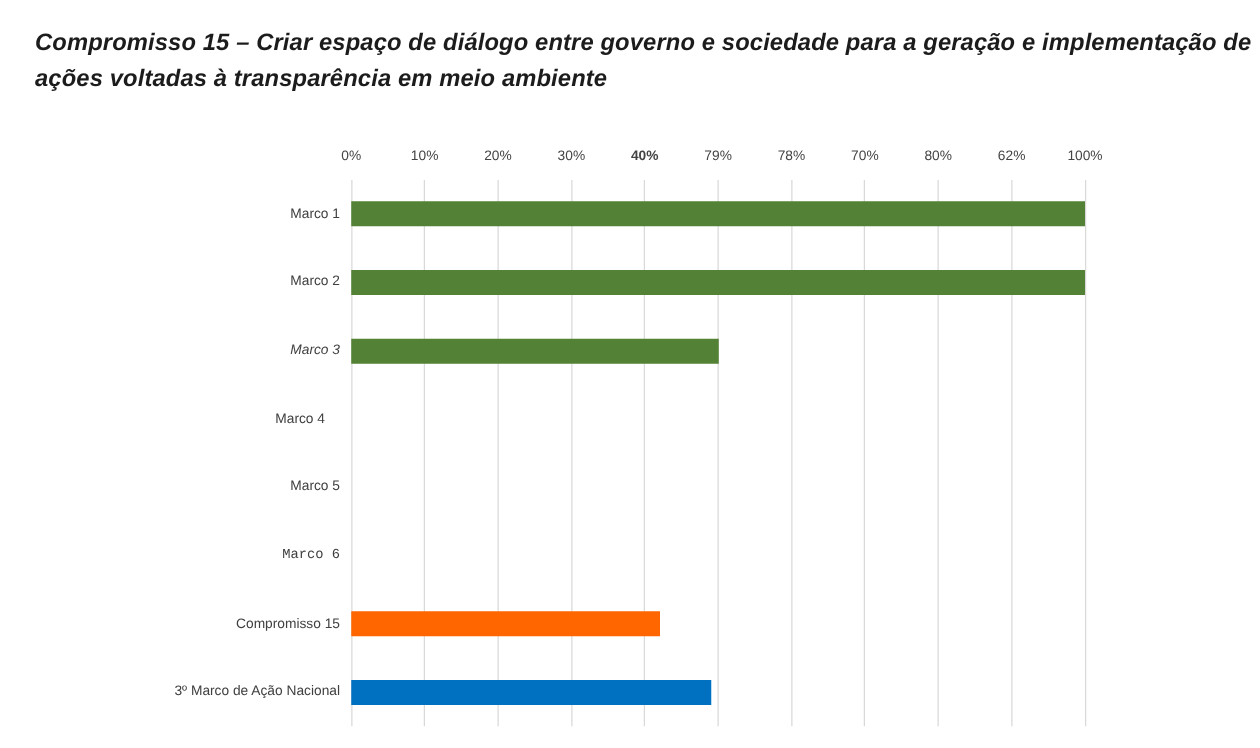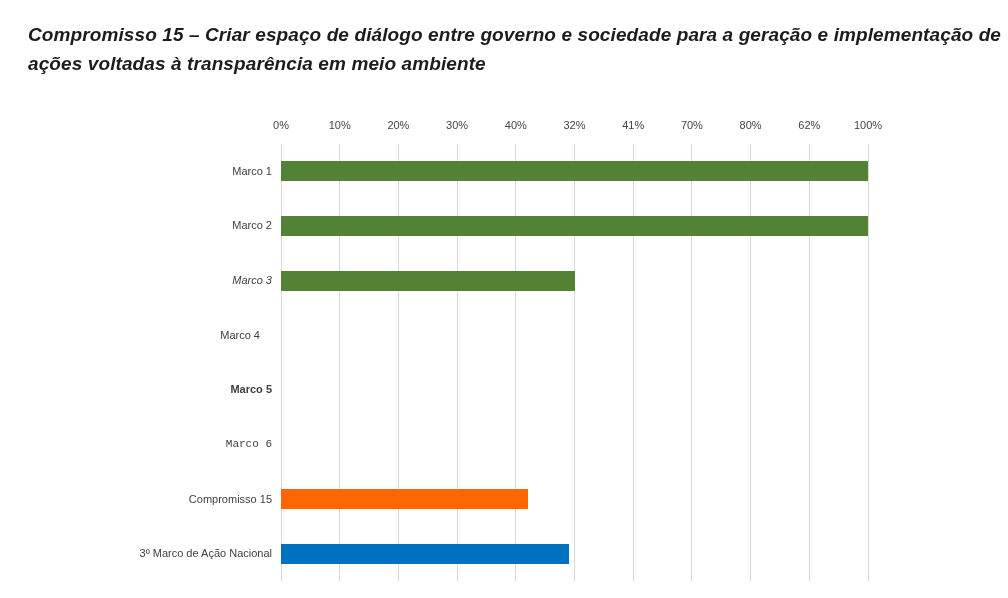--- a/index.html
+++ b/index.html
@@ -61,41 +61,41 @@
     <div id="plot-area">
         <div class="gridline" style="left: 280.5px; top: 144px; height: 437px; background: rgb(217, 217, 217);"></div>
         <span class="x-tick-label" style="left: 281px; top: 119px; color: rgb(68, 68, 68);">0%</span>
         <div class="gridline" style="left: 339.2px; top: 144px; height: 437px; background: rgb(217, 217, 217);"></div>
         <span class="x-tick-label" style="left: 339.7px; top: 119px; color: rgb(68, 68, 68);">10%</span>
         <div class="gridline" style="left: 397.9px; top: 144px; height: 437px; background: rgb(217, 217, 217);"></div>
         <span class="x-tick-label" style="left: 398.4px; top: 119px; color: rgb(68, 68, 68);">20%</span>
         <div class="gridline" style="left: 456.6px; top: 144px; height: 437px; background: rgb(217, 217, 217);"></div>
         <span class="x-tick-label" style="left: 457.1px; top: 119px; color: rgb(68, 68, 68);">30%</span>
         <div class="gridline" style="left: 515.3px; top: 144px; height: 437px; background: rgb(217, 217, 217);"></div>
-        <span class="x-tick-label" style="left: 515.8px; top: 119px; color: rgb(68, 68, 68);">40%</span>
+        <span class="x-tick-label" style="left: 515.8px; top: 119px; color: rgb(68, 68, 68); font-weight: bold;">40%</span>
         <div class="gridline" style="left: 574px; top: 144px; height: 437px; background: rgb(217, 217, 217);"></div>
-        <span class="x-tick-label" style="left: 574.5px; top: 119px; color: rgb(68, 68, 68);">32%</span>
+        <span class="x-tick-label" style="left: 574.5px; top: 119px; color: rgb(68, 68, 68);">79%</span>
         <div class="gridline" style="left: 632.7px; top: 144px; height: 437px; background: rgb(217, 217, 217);"></div>
-        <span class="x-tick-label" style="left: 633.2px; top: 119px; color: rgb(68, 68, 68);">41%</span>
+        <span class="x-tick-label" style="left: 633.2px; top: 119px; color: rgb(68, 68, 68);">78%</span>
         <div class="gridline" style="left: 691.4px; top: 144px; height: 437px; background: rgb(217, 217, 217);"></div>
         <span class="x-tick-label" style="left: 691.9px; top: 119px; color: rgb(68, 68, 68); text-align: right;">70%</span>
         <div class="gridline" style="left: 750.1px; top: 144px; height: 437px; background: rgb(217, 217, 217);"></div>
         <span class="x-tick-label" style="left: 750.6px; top: 119px; color: rgb(68, 68, 68);">80%</span>
         <div class="gridline" style="left: 808.8px; top: 144px; height: 437px; background: rgb(217, 217, 217);"></div>
         <span class="x-tick-label" style="left: 809.3px; top: 119px; color: rgb(68, 68, 68);">62%</span>
         <div class="gridline" style="left: 867.5px; top: 144px; height: 437px; background: rgb(217, 217, 217);"></div>
         <span class="x-tick-label" style="left: 868px; top: 119px; color: rgb(68, 68, 68);">100%</span>
         <span class="category-label" style="left: 272px; top: 164.812px; color: rgb(64, 64, 64);">Marco 1</span>
         <div class="bar" style="left: 281px; top: 161.312px; width: 587px; background: rgb(83, 129, 53);"></div>
         <span class="category-label" style="left: 272px; top: 219.438px; color: rgb(64, 64, 64);">Marco 2</span>
         <div class="bar" style="left: 281px; top: 215.938px; width: 587px; background: rgb(83, 129, 53);"></div>
         <span class="category-label" style="left: 272px; top: 274.062px; color: rgb(64, 64, 64); font-style: italic;">Marco 3</span>
         <div class="bar" style="left: 281px; top: 270.562px; width: 293.5px; background: rgb(83, 129, 53);"></div>
         <span class="category-label" style="left: 260px; top: 328.688px; color: rgb(64, 64, 64);">Marco 4</span>
-        <span class="category-label" style="left: 272px; top: 383.312px; color: rgb(64, 64, 64); font-weight: bold;">Marco 5</span>
+        <span class="category-label" style="left: 272px; top: 383.312px; color: rgb(64, 64, 64);">Marco 5</span>
         <span class="category-label" style="left: 272px; top: 437.938px; color: rgb(64, 64, 64); font-family: Liberation Mono, monospace;">Marco 6</span>
         <span class="category-label" style="left: 272px; top: 492.562px; color: rgb(64, 64, 64);">Compromisso 15</span>
         <div class="bar" style="left: 281px; top: 489.062px; width: 246.54px; background: rgb(255, 102, 0);"></div>
         <span class="category-label" style="left: 272px; top: 547.188px; color: rgb(64, 64, 64);">3º Marco de Ação Nacional</span>
         <div class="bar" style="left: 281px; top: 543.688px; width: 287.63px; background: rgb(0, 112, 192);"></div>
       </div>
   </div>
 </div>
 
 </body></html>

